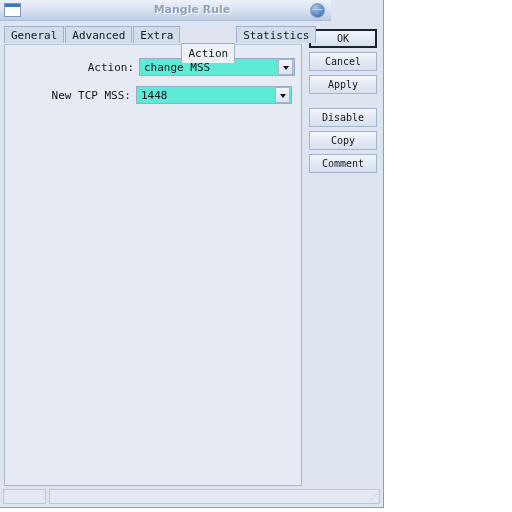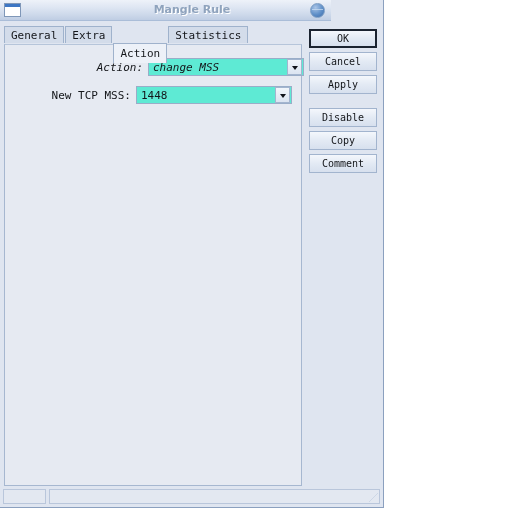--- a/index.html
+++ b/index.html
@@ -129,21 +129,21 @@
     box-sizing: border-box;
   }
 
   
   .form-row {
     position: absolute;
     height: 18px;
     display: flex;
     align-items: center;
   }
-  .row1 { left: 12px; top: 13px; font-style: italic; }
+  .row1 { left: 3px; top: 13px; }
   .row2 { left: 0px; top: 41px; justify-content: space-between; }
 
   .field-label {
     width: 131px;
     text-align: right;
     padding-right: 5px;
     box-sizing: border-box;
     font-family: "DejaVu Sans Mono", monospace;
     font-size: 11px;
     color: #14161a;
@@ -263,20 +263,21 @@
 <div class="window">
 
   <div class="titlebar">
     <div class="title-icon"></div>
     <div class="title-text">Mangle Rule</div>
     <div class="title-close"></div>
   </div>
 
   <div class="tabstrip">
     <div class="tab">General</div>
+    <div class="tab">Advanced</div>
     <div class="tab">Extra</div>
     <div class="tab active">Action</div>
     <div class="tab">Statistics</div>
   </div>
 
   <div class="panel">
 
     <div class="form-row row1">
       <div class="field-label">Action:</div>
       <div class="combo">

